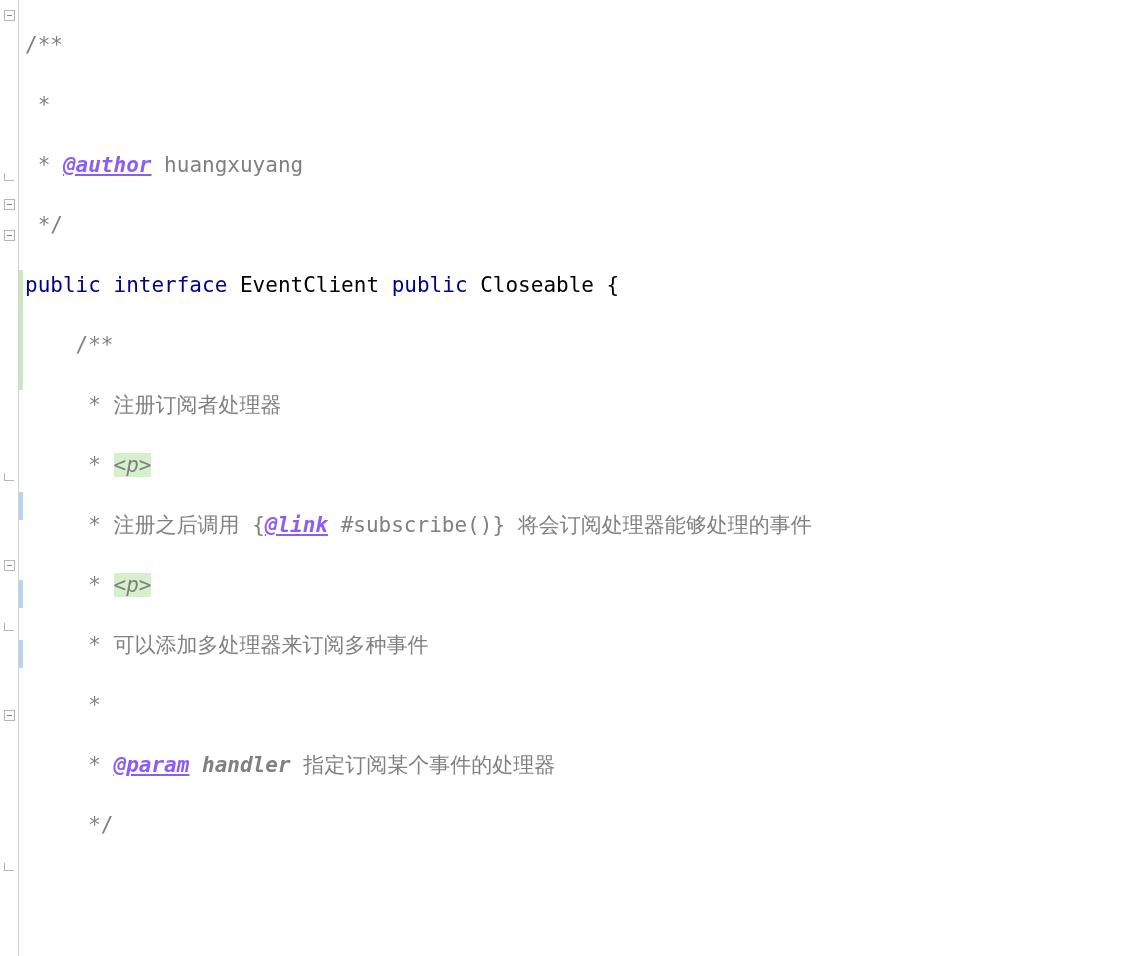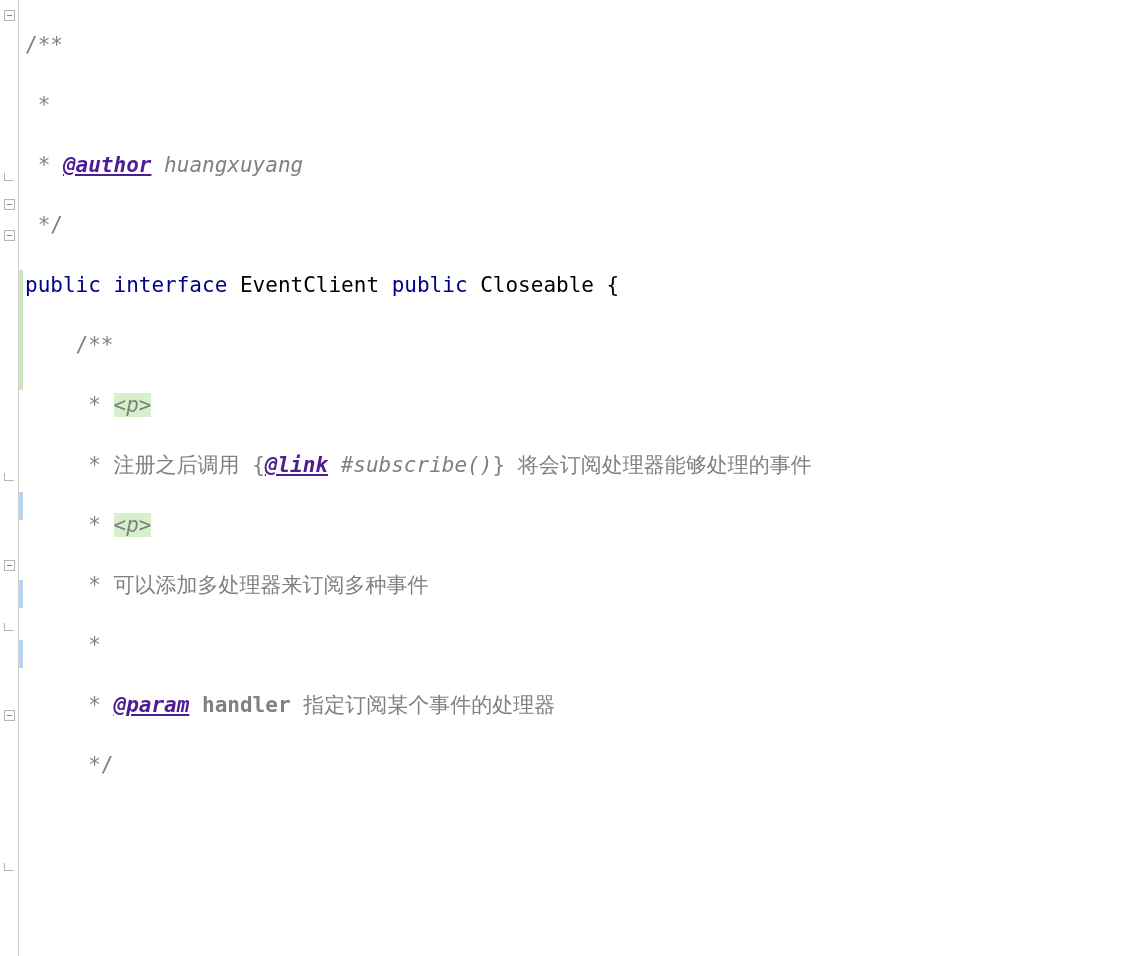--- a/index.html
+++ b/index.html
@@ -10,23 +10,23 @@
   .gut.minus::after{content:"";position:absolute;width:5px;height:1px;background:#888}
   .gut.end::before{content:"";display:block;width:9px;height:7px;border-left:1px solid #b5b5b5;border-bottom:1px solid #b5b5b5}
   .markbar{flex:0 0 4px;position:relative;background:#fff}
   .mark{position:absolute;left:0;width:4px}
   .mark.green{background:#c9e8c1}
   .mark.blue{background:#b8d3f0}
   .code{flex:1 1 auto;padding:0 0 0 2px;white-space:pre;position:relative}
   .line{height:30px}
   .kw{color:#00008b;font-weight:normal}
   .com{color:#808080}
-  .comI{color:#808080;font-style:italic}
-  .tag{color:#4c1d95;font-style:italic;font-weight:bold;text-decoration:underline}
-  .parN{color:#808080;font-weight:bold;}
+  .comI{color:#808080;}
+  .tag{color:#8b5cf6;font-style:italic;font-weight:bold;text-decoration:underline}
+  .parN{color:#808080;font-weight:bold;font-style:italic}
   .hltag{background:#d7f0cc;color:#808080;font-style:italic}
 </style>
 </head>
 <body>
 
 <div class="editor">
   <div class="gutter">
     <div class="gut minus" style="top:8px"></div>
     <div class="gut end" style="top:170px"></div>
     <div class="gut minus" style="top:197px"></div>
@@ -43,20 +43,21 @@
     <div class="mark blue" style="top:580px;height:28px"></div>
     <div class="mark blue" style="top:640px;height:28px"></div>
   </div>
   <div class="code">
 <div class="line"><span class="com">/**</span></div>
 <div class="line"><span class="com"> *</span></div>
 <div class="line"><span class="com"> * </span><span class="tag">@author</span><span class="comI"> huangxuyang</span></div>
 <div class="line"><span class="com"> */</span></div>
 <div class="line"><span class="kw">public</span><span> </span><span class="kw">interface</span><span> EventClient </span><span class="kw">public</span><span> Closeable {</span></div>
 <div class="line"><span class="com">    /**</span></div>
+<div class="line"><span class="com">     * 注册订阅者处理器</span></div>
 <div class="line"><span class="com">     * </span><span class="hltag">&lt;p&gt;</span></div>
 <div class="line"><span class="com">     * 注册之后调用 {</span><span class="tag">@link</span><span class="comI"> #subscribe()</span><span class="com">} 将会订阅处理器能够处理的事件</span></div>
 <div class="line"><span class="com">     * </span><span class="hltag">&lt;p&gt;</span></div>
 <div class="line"><span class="com">     * 可以添加多处理器来订阅多种事件</span></div>
 <div class="line"><span class="com">     *</span></div>
 <div class="line"><span class="com">     * </span><span class="tag">@param</span><span> </span><span class="parN">handler</span><span class="com"> 指定订阅某个事件的处理器</span></div>
 <div class="line"><span class="com">     */</span></div>
 
 
 

